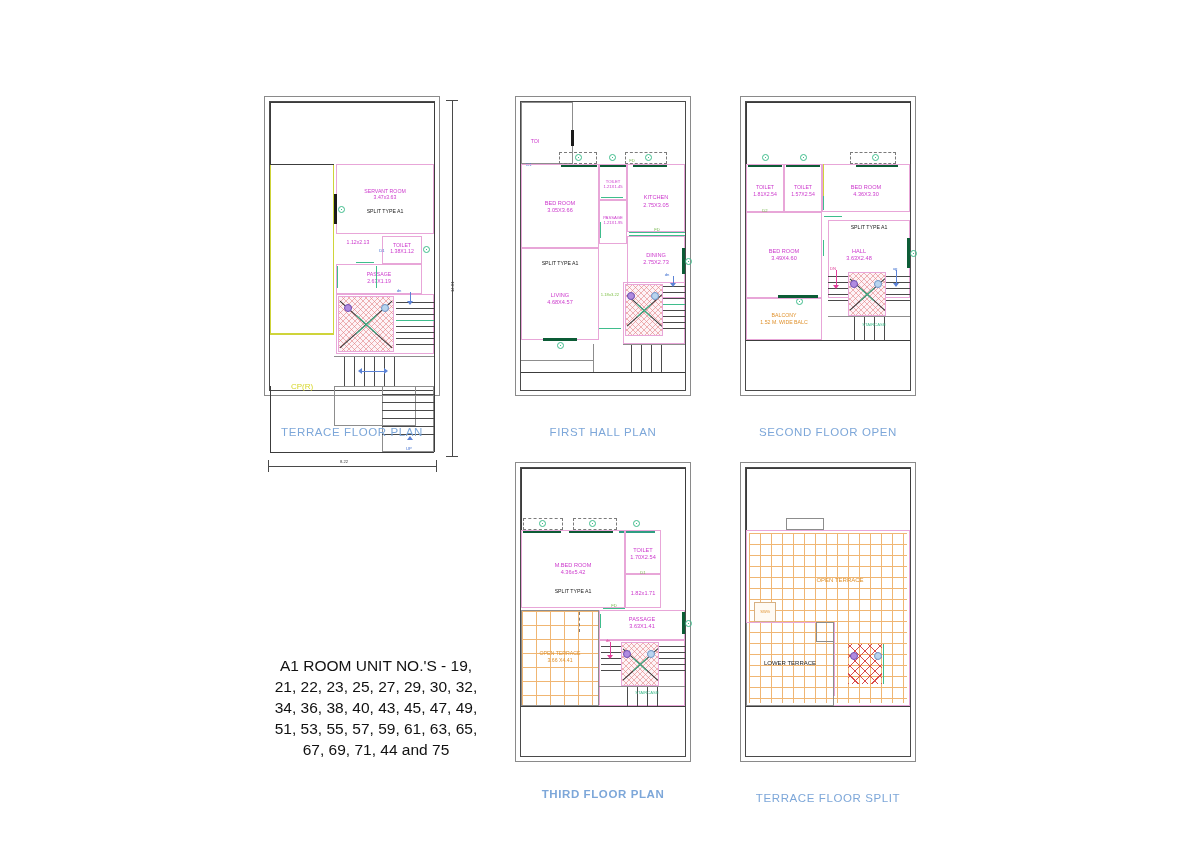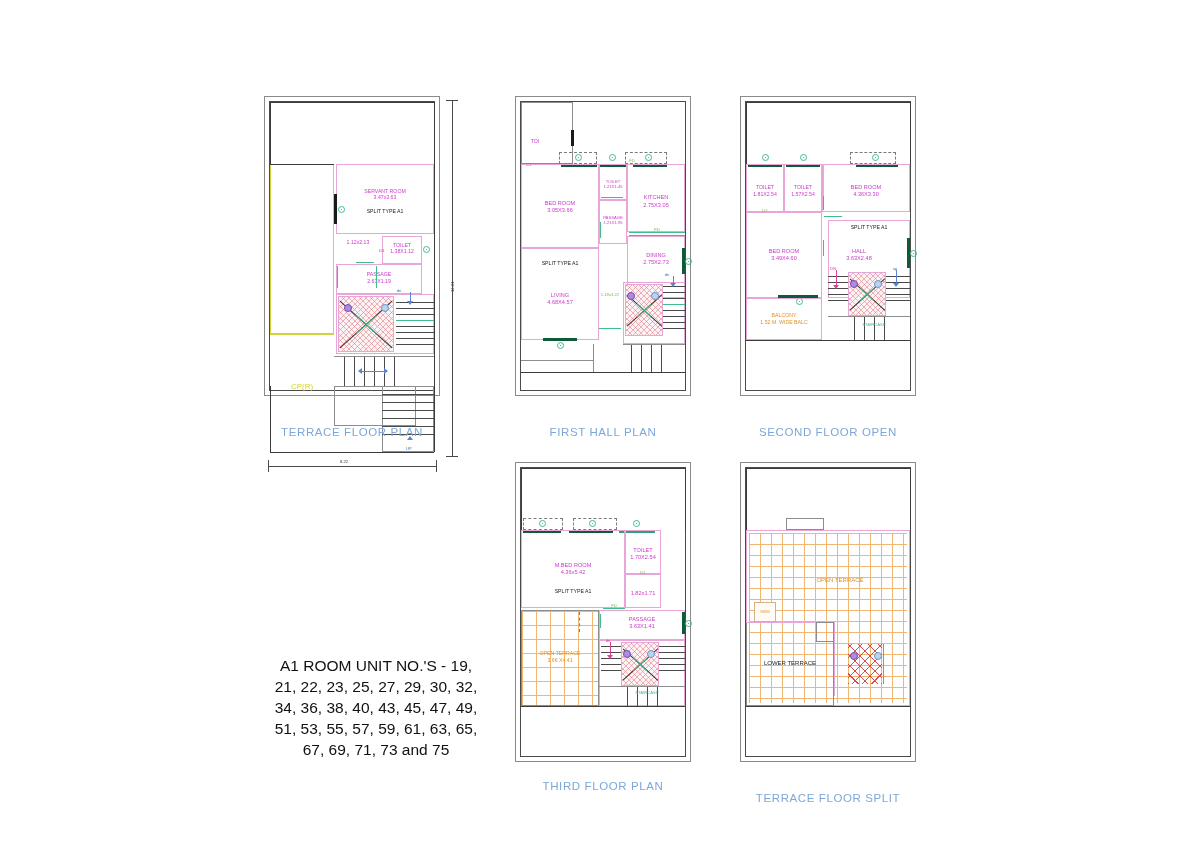--- a/index.html
+++ b/index.html
@@ -126,21 +126,21 @@
 <body>
 
 <div id="sheet">
 
 
   <div>
     <div class="unit-note" style="left:270px;top:655px;width:212px;">A1  ROOM  UNIT  NO.'S -  19,</div>
     <div class="unit-note" style="left:270px;top:676px;width:212px;">21, 22, 23, 25, 27, 29, 30, 32,</div>
     <div class="unit-note" style="left:270px;top:697px;width:212px;">34, 36, 38, 40, 43, 45, 47, 49,</div>
     <div class="unit-note" style="left:270px;top:718px;width:212px;">51, 53, 55, 57, 59, 61, 63, 65,</div>
-    <div class="unit-note" style="left:270px;top:739px;width:212px;">67, 69, 71, 73 and 75</div>
+    <div class="unit-note" style="left:270px;top:739px;width:212px;">67, 69, 71, 44 and 75</div>
   </div>
 
   <div class="plan" style="left:264px;top:96px;width:176px;height:300px;">
     <div class="outer"></div>
     <div class="inner"></div>
 
     <div class="wall-k-v" style="left:6px;top:6px;height:62px;"></div>
     <div class="wall-k-h" style="left:6px;top:6px;width:164px;"></div>
     <div class="wall-k-v" style="left:170px;top:6px;height:350px;"></div>
 
@@ -502,21 +502,21 @@
     <div>
       <div class="tread-v" style="left:112px;top:224px;height:20px;"></div>
       <div class="tread-v" style="left:122px;top:224px;height:20px;"></div>
       <div class="tread-v" style="left:132px;top:224px;height:20px;"></div>
       <div class="tread-v" style="left:142px;top:224px;height:20px;"></div>
       <div class="wall-g-h" style="left:84px;top:224px;width:86px;"></div>
     </div>
     <div class="lbl sm" style="left:102px;top:228px;width:60px;color:#3fbd8c;">STAIRCASE</div>
     <div class="wall-k-h" style="left:6px;top:244px;width:164px;"></div>
 
-    <div class="plan-label" style="top:318px;">THIRD FLOOR PLAN</div>
+    <div class="plan-label" style="top:326px;font-weight:bold;">THIRD FLOOR PLAN</div>
   </div>
 
   <div class="plan" style="left:740px;top:462px;width:176px;height:300px;">
     <div class="outer"></div>
     <div class="inner"></div>
     <div class="wall-k-h" style="left:6px;top:6px;width:164px;"></div>
     <div class="wall-k-v" style="left:6px;top:6px;height:62px;"></div>
     <div class="wall-k-v" style="left:170px;top:6px;height:62px;"></div>
 
     <div class="rm grey" style="left:46px;top:56px;width:38px;height:12px;"></div>

